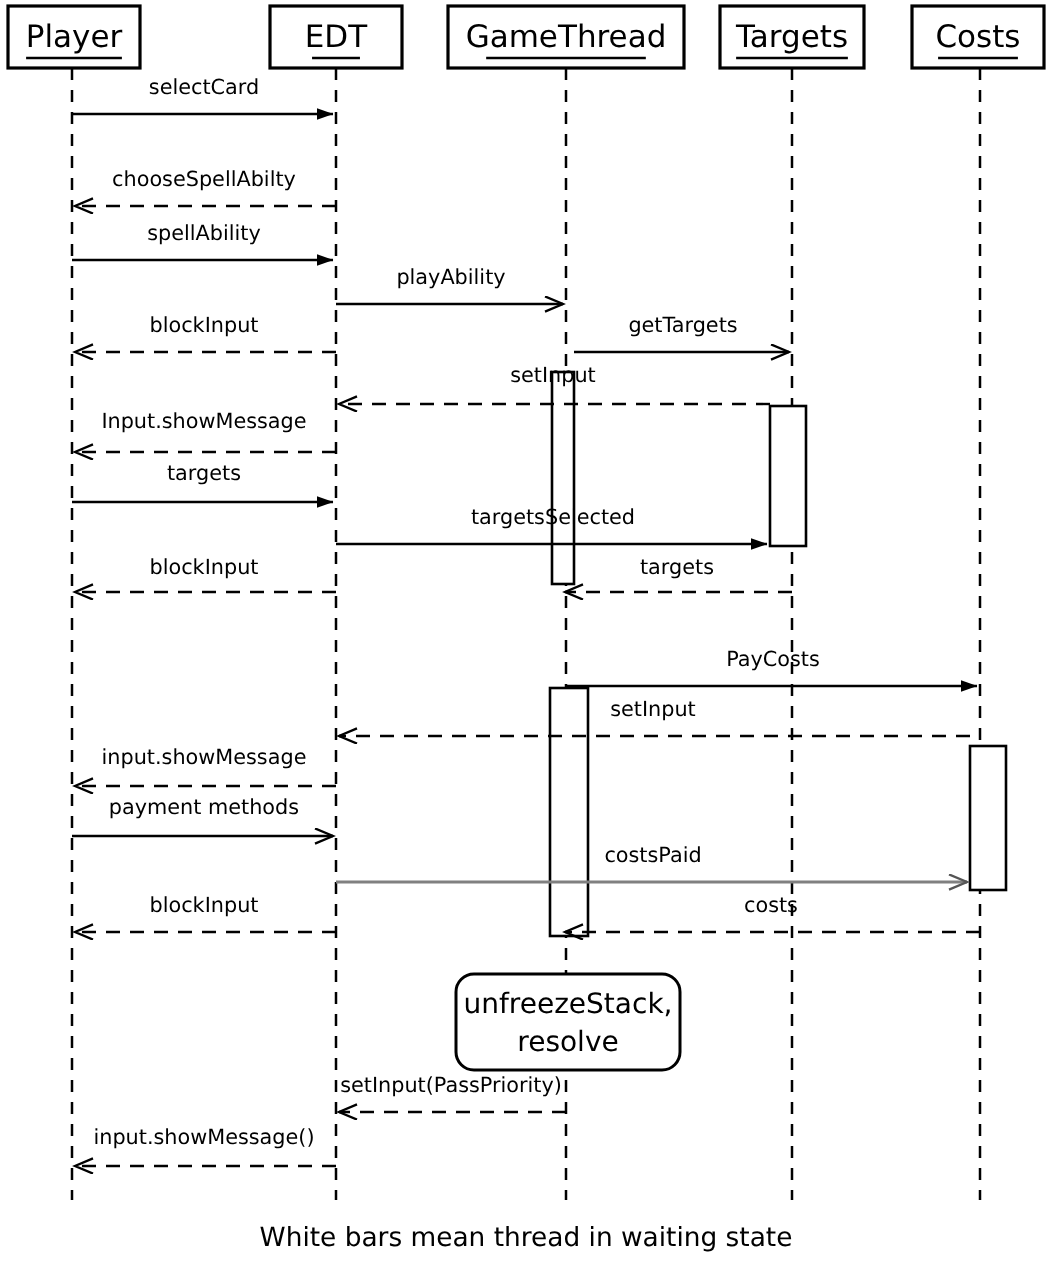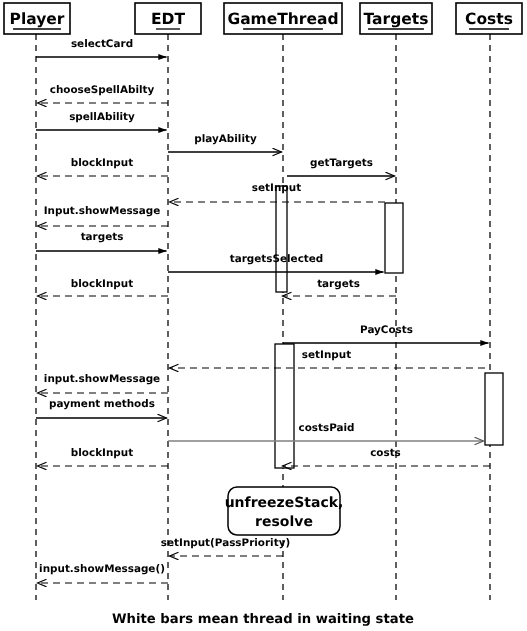--- a/index.html
+++ b/index.html
@@ -12,21 +12,20 @@
     width: 527px;
     height: 631px;
     overflow: hidden;
     font-family: "DejaVu Sans", "Liberation Sans", sans-serif;
     color: #000000;
   }
   #diagram-root {
     position: relative;
     width: 511px;
     height: 631px;
-    font-weight: bold;
   }
   svg#sequence-canvas {
     display: block;
     width: 527px;
     height: 631px;
     shape-rendering: geometricPrecision;
     text-rendering: geometricPrecision;
   }
   .lifeline-box rect {
     fill: #ffffff;

